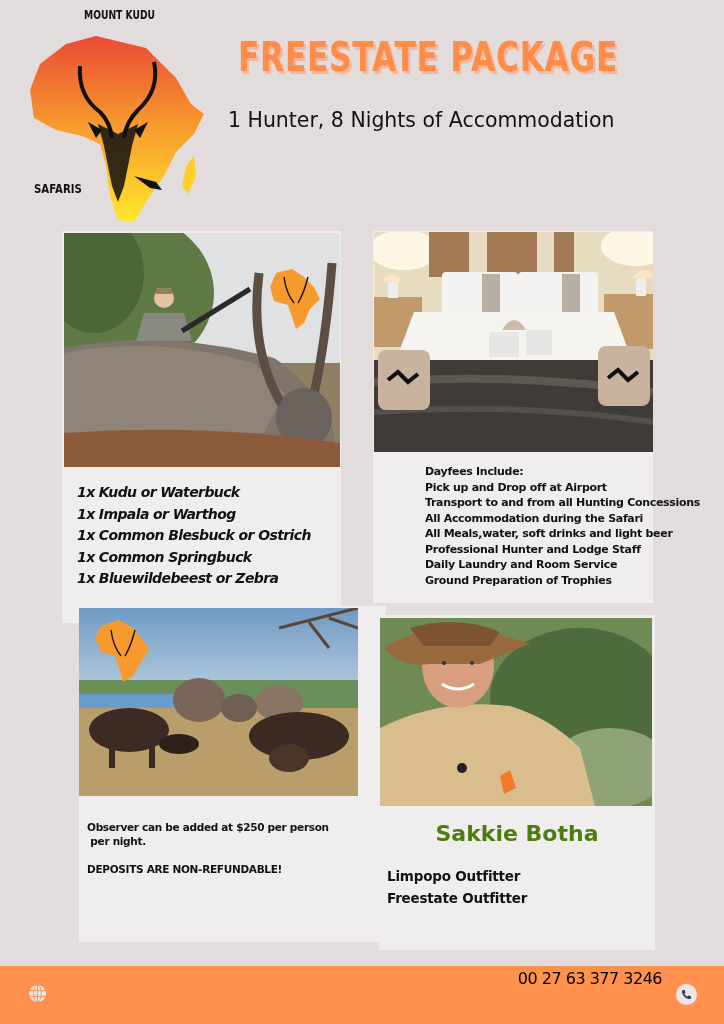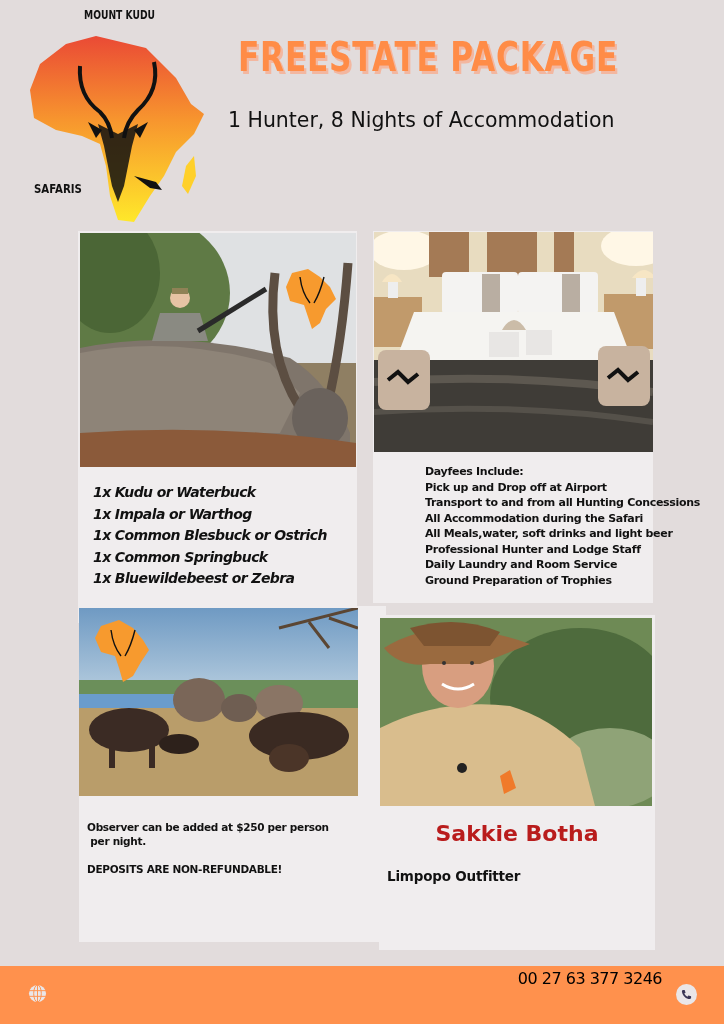--- a/index.html
+++ b/index.html
@@ -10,35 +10,35 @@
   .logo-top { position: absolute; left: 58px; top: 0; font: bold 12px "DejaVu Sans Condensed","DejaVu Sans", sans-serif; letter-spacing: 0; transform: scaleX(0.85); transform-origin: left; color:#111; }
   .logo-bottom { position: absolute; left: 8px; top: 174px; font: bold 12px "DejaVu Sans", sans-serif; transform: scaleX(0.85); transform-origin: left; color:#111; }
   .logo svg { position: absolute; left: 0; top: 18px; }
 
   .title { position: absolute; left: 238px; top: 34px; font: bold 40px "DejaVu Sans", sans-serif; color: #ff8c47; letter-spacing: 1px; transform: scaleX(0.78); transform-origin: left; text-shadow: 3px 3px 0 #f3b7a0; white-space: nowrap; }
   .subtitle { position: absolute; left: 228px; top: 107px; font: 22px "DejaVu Sans", sans-serif; color: #111; white-space: nowrap; transform: scaleX(0.93); transform-origin:left; }
 
   .card { position: absolute; background: #f0edee; }
   .photo { position: absolute; overflow: hidden; }
 
-  #card-trophies { left: 78px; top: 231px; width: 279px; height: 392px; }
+  #card-trophies { left: 62px; top: 231px; width: 279px; height: 392px; }
   #card-dayfees  { left: 373px; top: 231px; width: 280px; height: 372px; }
   #card-info     { left: 79px; top: 606px; width: 307px; height: 336px; }
   #card-hunter   { left: 379px; top: 615px; width: 276px; height: 335px; }
 
   .trophy-list { position: absolute; left: 15px; top: 251px; list-style: none; }
   .trophy-list li { font: italic bold 14px "DejaVu Sans", sans-serif; line-height: 21.5px; letter-spacing: -0.6px; color:#111; white-space: nowrap; }
 
   .dayfees { position: absolute; left: 8px; top: 233px; margin-left: 44px; }
   .dayfees div { font: bold 11px "DejaVu Sans", sans-serif; line-height: 15.5px; color:#111; white-space: nowrap; letter-spacing: -0.3px; }
 
   .info-text { position: absolute; left: 8px; top: 214px; font: bold 10.5px "DejaVu Sans", sans-serif; color:#111; letter-spacing: -0.3px; }
   .info-text p { line-height: 14px; margin-bottom: 14px; white-space: nowrap; }
 
-  .hunter-name { position: absolute; left: 0; width: 100%; top: 206px; text-align: center; font: bold 22px "DejaVu Sans", sans-serif; color: #b91c1c; }
+  .hunter-name { position: absolute; left: 0; width: 100%; top: 206px; text-align: center; font: bold 22px "DejaVu Sans", sans-serif; color: #4d7c0f; }
   .hunter-roles { position: absolute; left: 8px; top: 250px; }
   .hunter-roles div { font: bold 13.5px "DejaVu Sans", sans-serif; line-height: 22px; color:#111; white-space: nowrap; letter-spacing: -0.2px; }
 
   .footer { position: absolute; left: 0; top: 966px; width: 724px; height: 58px; background: #ff914d; }
   .footer .web { position: absolute; left: 64px; top: 17px; font: 17px "DejaVu Serif", serif; color: #f6e4d8; letter-spacing: -0.3px; }
   .footer .phone { position: absolute; right: 62px; top: 3px; font: 16px "DejaVu Sans", sans-serif; color: #000000; letter-spacing: -0.5px; }
   .globe { position: absolute; left: 28px; top: 18px; width: 19px; height: 19px; }
   .phone-icon { position: absolute; left: 676px; top: 18px; width: 21px; height: 21px; border-radius: 50%; background: #eae6e8; display: flex; align-items: center; justify-content: center; }
 </style>
 </head>
@@ -195,20 +195,21 @@
       <path d="M62 66 Q78 76 94 66" stroke="#fff" stroke-width="3" fill="none"></path>
       <circle cx="64" cy="45" r="2" fill="#333"></circle>
       <circle cx="92" cy="45" r="2" fill="#333"></circle>
       <path d="M120 158 L130 152 L136 170 L124 176 Z" fill="#f07a2a"></path>
       <circle cx="82" cy="150" r="5" fill="#222"></circle>
     </svg>
   </div>
   <div class="hunter-name">Sakkie Botha</div>
   <div class="hunter-roles">
     <div>Limpopo Outfitter</div>
+    <div>Freestate Outfitter</div>
   </div>
 </div>
 
 <div class="footer">
   <svg class="globe" viewBox="0 0 20 20">
     <circle cx="10" cy="10" r="9" fill="#eae6e8"></circle>
     <ellipse cx="10" cy="10" rx="4" ry="9" fill="none" stroke="#ff914d" stroke-width="1"></ellipse>
     <line x1="10" y1="1" x2="10" y2="19" stroke="#ff914d" stroke-width="1"></line>
     <line x1="1" y1="7" x2="19" y2="7" stroke="#ff914d" stroke-width="1"></line>
     <line x1="1" y1="13" x2="19" y2="13" stroke="#ff914d" stroke-width="1"></line>

